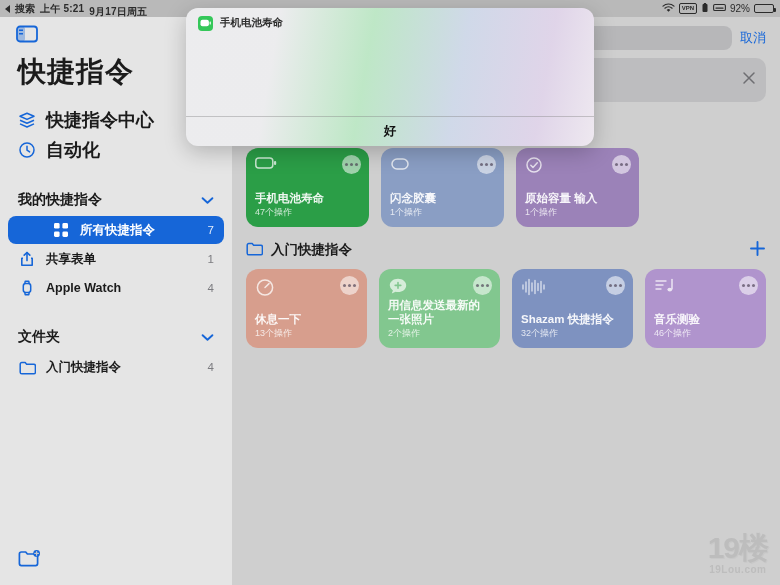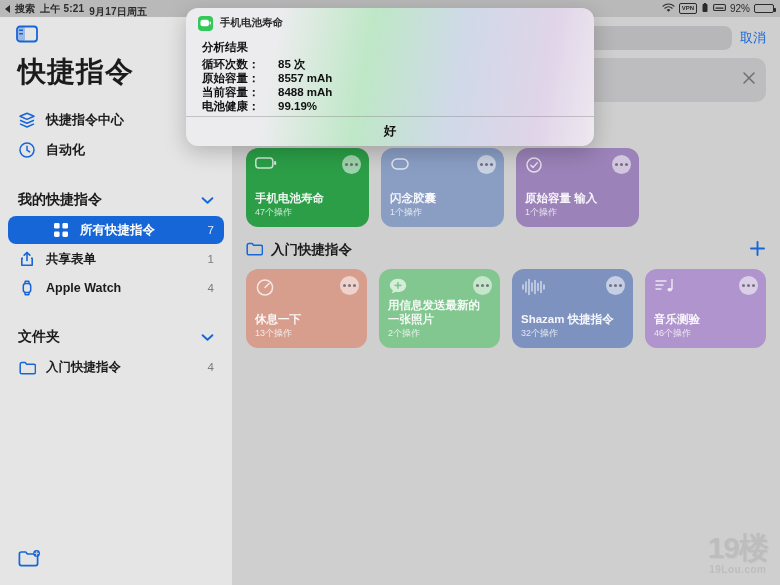--- a/index.html
+++ b/index.html
@@ -57,21 +57,21 @@
     padding: 6px 8px;
   }
   .sb-toggle-icon { margin: 2px 0 6px 8px; }
   #app-title {
     font-size: 28px; font-weight: bold; color: #1b1b1b;
     margin: 2px 0 14px 10px; letter-spacing: 1px;
   }
   .nav-row {
     display: flex; align-items: center; gap: 10px;
     height: 30px; padding: 0 10px; border-radius: 8px;
-    font-size: 13px; color: #1b1b1b; font-weight: bold;
+    font-size: 18px; color: #1b1b1b; font-weight: bold;
   }
   .nav-row .ic { width: 18px; display: flex; justify-content: center; }
   .group-head {
     display: flex; align-items: center;
     padding: 0 10px; height: 30px; margin-top: 20px;
     font-size: 14px; font-weight: bold; color: #1b1b1b;
   }
   .group-head .chev { margin-left: auto; }
   .list-row {
     display: flex; align-items: center; gap: 10px;
@@ -486,35 +486,16 @@
   <div id="dialog">
     <div id="dialog-header">
       <span class="dlg-app-icon">
         <svg width="11" height="8" viewBox="0 0 11 8">
             <rect x=".5" y=".8" width="8.4" height="6.4" rx="2" fill="#fff"></rect>
             <rect x="9.6" y="2.6" width="1.2" height="2.8" rx=".5" fill="#fff"></rect>
           </svg>
       </span>
       <span>手机电池寿命</span>
     </div>
-    <div id="dialog-body">
-      <div class="res-title">分析结果</div>
-      <div class="res-row">
-        <span class="k">循环次数：</span>
-        <span class="v">85 次</span>
-      </div>
-      <div class="res-row">
-        <span class="k">原始容量：</span>
-        <span class="v">8557 mAh</span>
-      </div>
-      <div class="res-row">
-        <span class="k">当前容量：</span>
-        <span class="v">8488 mAh</span>
-      </div>
-      <div class="res-row">
-        <span class="k">电池健康：</span>
-        <span class="v">99.19%</span>
-      </div>
-    </div>
     <div id="dialog-footer">好</div>
   </div>
 
 </div>
 
 </body></html>

